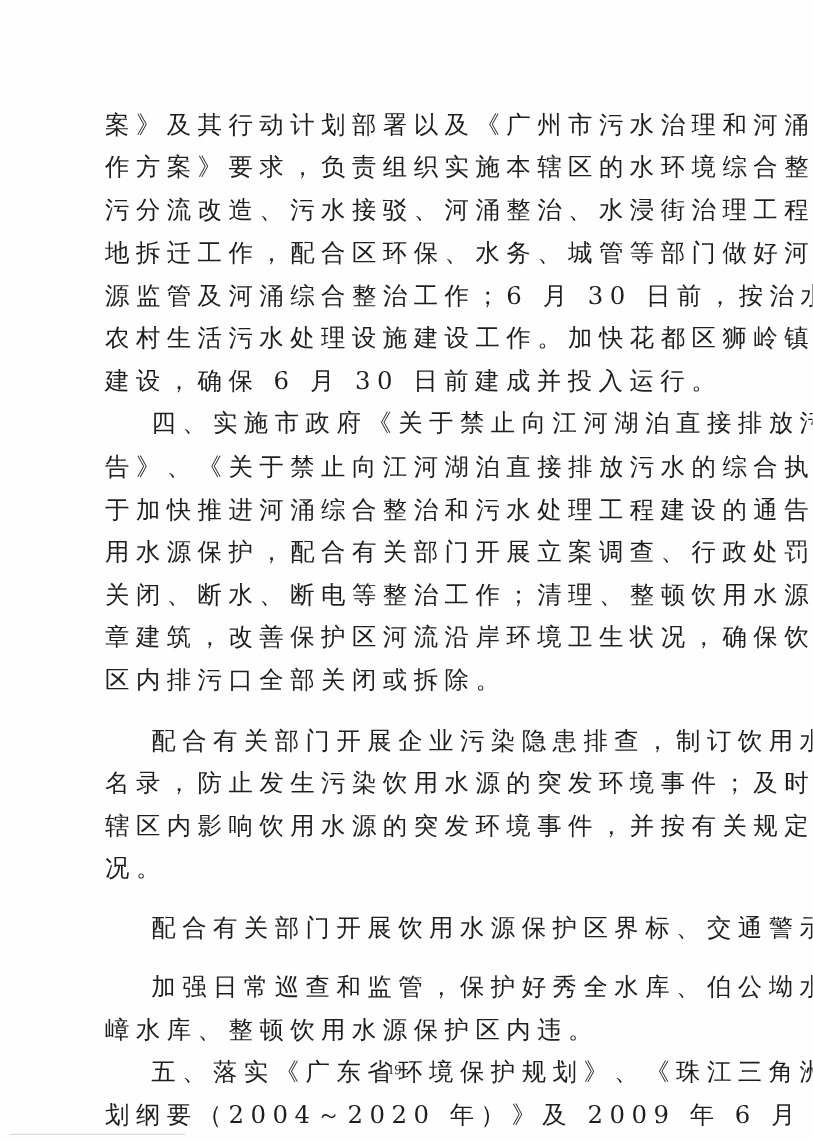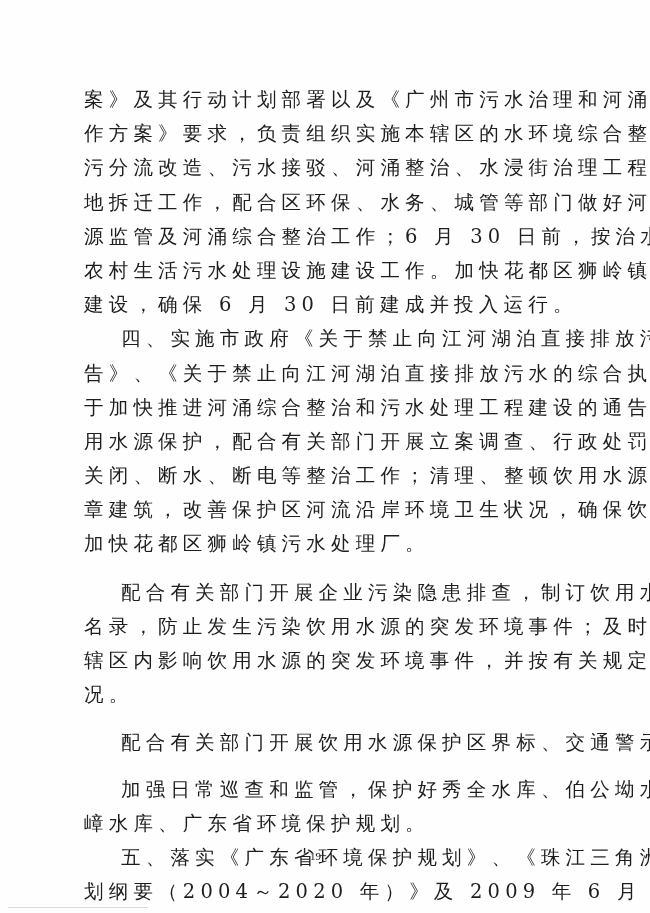--- a/index.html
+++ b/index.html
@@ -78,21 +78,21 @@
       <div class="line">建设，确保 6 月 30 日前建成并投入运行。</div>
     </div>
 
     <div class="paragraph">
       <div class="line indent">四、实施市政府《关于禁止向江河湖泊直接排放污水的通</div>
       <div class="line">告》、《关于禁止向江河湖泊直接排放污水的综合执法方案》和《关</div>
       <div class="line">于加快推进河涌综合整治和污水处理工程建设的通告》，加强饮</div>
       <div class="line">用水源保护，配合有关部门开展立案调查、行政处罚、强制拆除、</div>
       <div class="line">关闭、断水、断电等整治工作；清理、整顿饮用水源保护区内违</div>
       <div class="line">章建筑，改善保护区河流沿岸环境卫生状况，确保饮用水源保护</div>
-      <div class="line">加快花都区狮岭镇污水处理厂。</div>
+      <div class="line">区内排污口全部关闭或拆除。</div>
     </div>
 
     <div class="gap"></div>
 
     <div class="paragraph">
       <div class="line indent">配合有关部门开展企业污染隐患排查，制订饮用水源风险源</div>
       <div class="line">名录，防止发生污染饮用水源的突发环境事件；及时处置发生在</div>
       <div class="line">辖区内影响饮用水源的突发环境事件，并按有关规定上报相关情</div>
       <div class="line">况。</div>
     </div>
@@ -100,21 +100,21 @@
     <div class="gap"></div>
 
     <div class="paragraph">
       <div class="line indent">配合有关部门开展饮用水源保护区界标、交通警示牌和宣传</div>
     </div>
 
     <div class="gap-small"></div>
 
     <div class="paragraph">
       <div class="line indent">加强日常巡查和监管，保护好秀全水库、伯公坳水库、芙蓉</div>
-      <div class="line">嶂水库、广东省环境保护规划。</div>
+      <div class="line">嶂水库、整顿饮用水源保护区内违。</div>
     </div>
 
     <div class="paragraph">
       <div class="line indent">五、落实《广东省环境保护规划》、《珠江三角洲环境保护规</div>
       <div class="line">划纲要（2004～2020 年）》及 2009 年 6 月 8 日市政府常务会议要</div>
     </div>
 
   </div>
 
   <div class="page-number">19</div>

